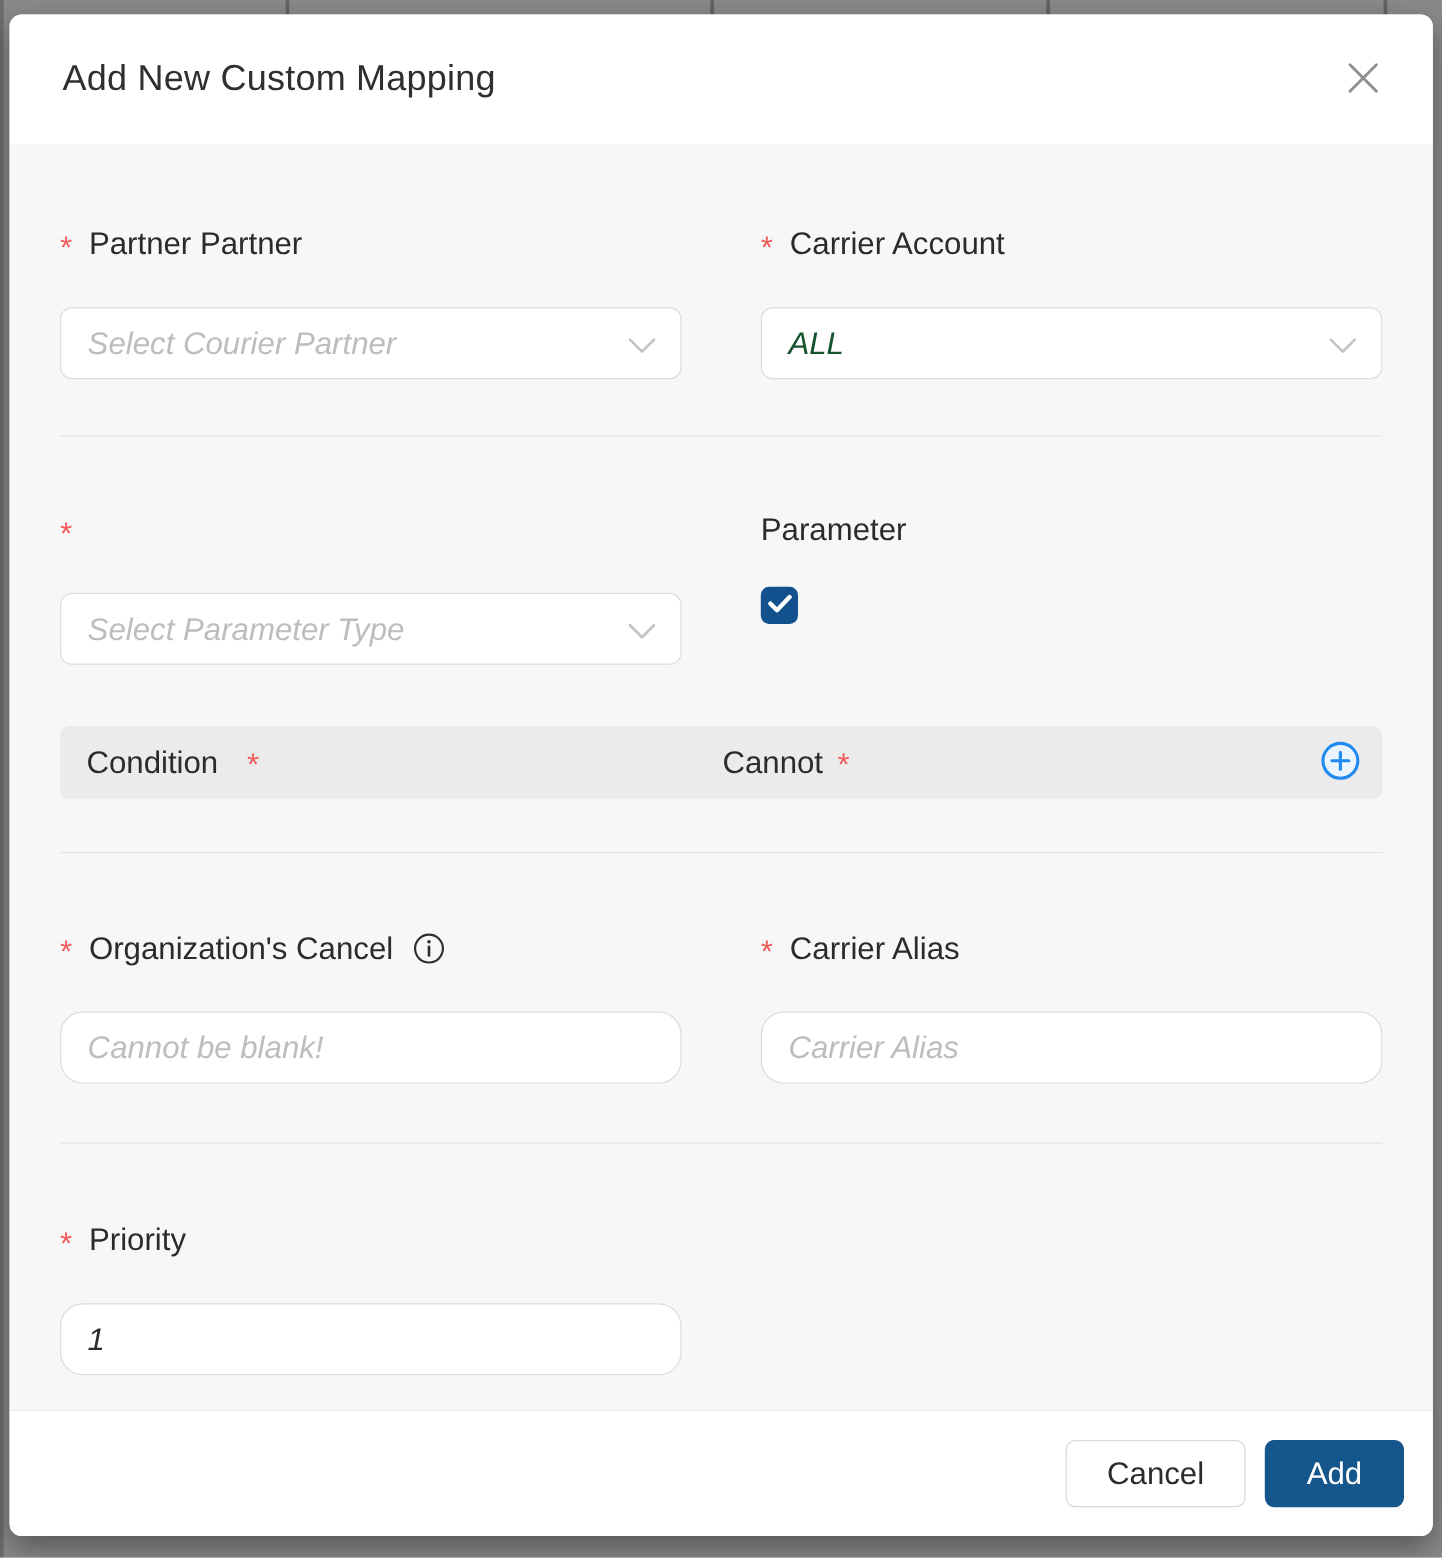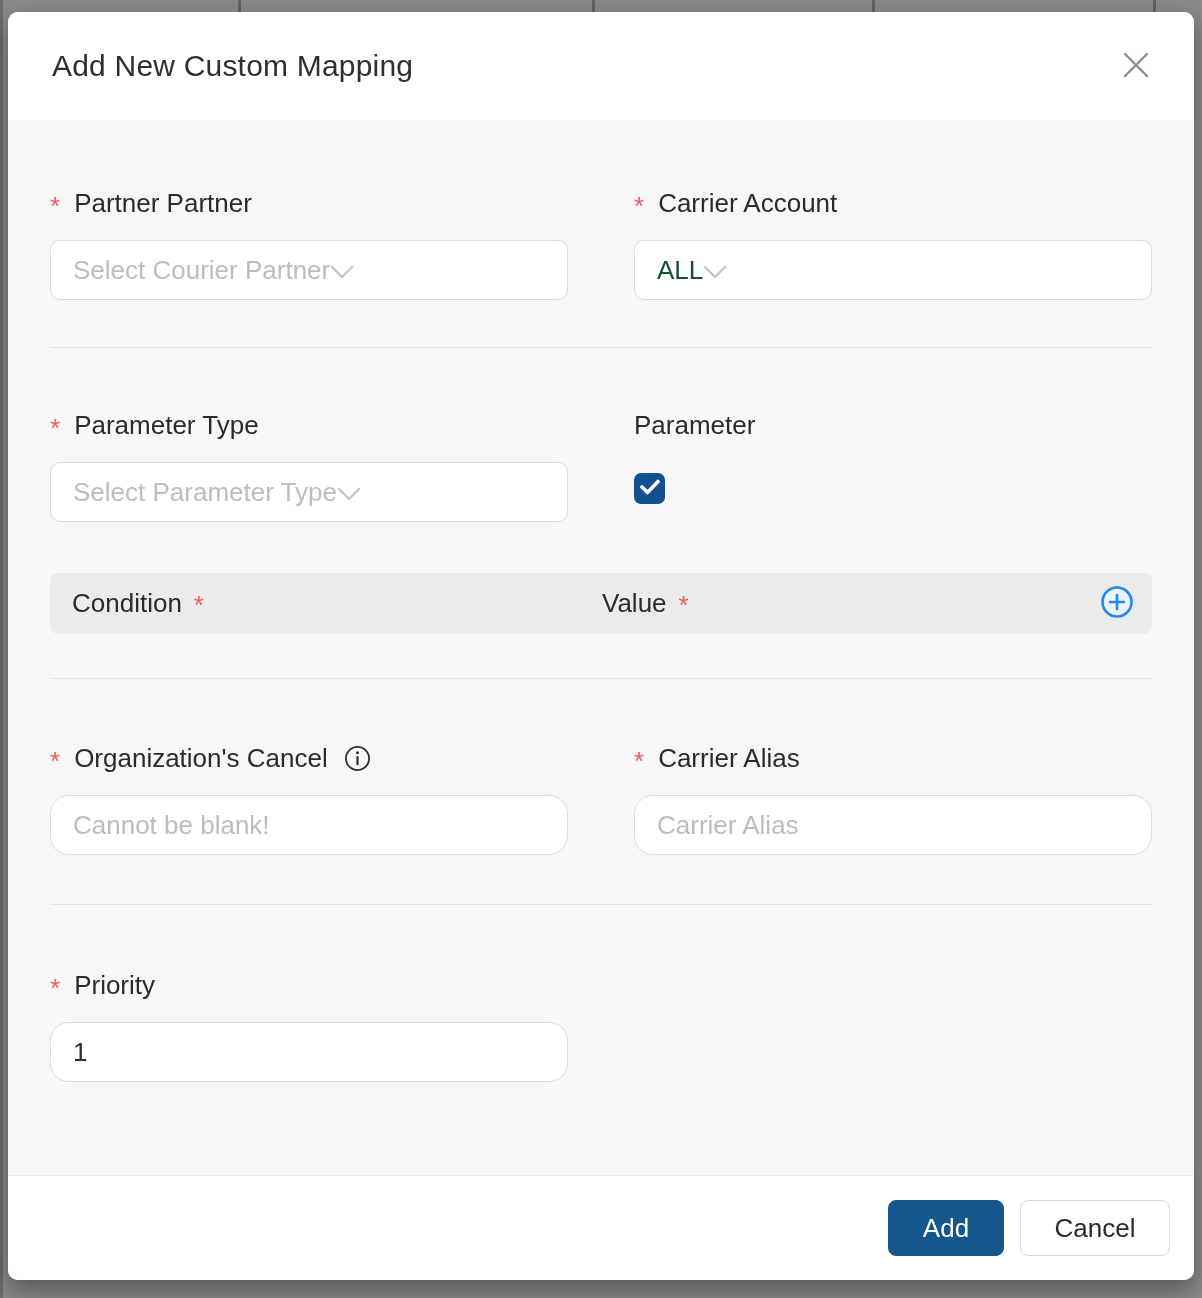--- a/index.html
+++ b/index.html
@@ -37,46 +37,47 @@
   .two-col { display: grid; grid-template-columns: 518px 518px; column-gap: 66px; }
 
   .field-label {
     height: 34px; line-height: 34px; font-size: 26px; color: #2b2b2b;
     display: flex; align-items: center; gap: 6px;
   }
   .req { color: #f15b5b; margin-right: 8px; font-size: 26px; position: relative; top: 3px; }
   .info-wrap { margin-left: 10px; display: inline-flex; align-items: center; }
 
   .select-box, .text-input {
-    margin-top: 20px; height: 60px; width: 100%;
+    margin-top: 36px; height: 60px; width: 100%;
     background: #ffffff; border: 1px solid #dcdcdc; border-radius: 10px;
     font-size: 26px; color: #2b2b2b;
-    display: flex; align-items: center; 
+    display: flex; align-items: center; justify-content: space-between;
     padding: 0 20px 0 22px;
+    font-style: italic;
   }
   .text-input { display: block; padding: 0 22px; outline: none; font-family: "Liberation Sans", "DejaVu Sans", sans-serif; border-radius: 19px; }
   .text-input::placeholder { color: #bdbdbd; opacity: 1; }
   .select-placeholder { color: #bdbdbd; }
   .select-value { color: #14532d; }
 
   .sec-1 { margin-top: 66px; }
   .divider { border: none; border-top: 1px solid #e3e3e3; height: 0; }
   .div-1 { margin-top: 47px; }
   .sec-2 { margin-top: 60px; }
   .checkbox {
     margin-top: 31px; width: 31px; height: 31px; border-radius: 7px;
     background: #13518e; display: flex; align-items: center; justify-content: center;
     cursor: pointer; border: none;
   }
   .condition-bar {
     margin-top: 51px; height: 61px; background: #ebebeb; border-radius: 8px;
     display: flex; align-items: center; padding: 0 18px 0 22px;
     font-size: 26px;
   }
-  .cond-col { width: 530px; display: flex; align-items: center; }
+  .cond-col { width: 530px; display: flex; align-items: center; gap: 12px; }
   .val-col { flex: 1 1 auto; display: flex; align-items: center; }
   .bar-req { color: #f15b5b; margin-left: 12px; position: relative; top: 2px; }
   .plus-btn { background: none; border: none; display: flex; align-items: center; cursor: pointer; padding: 0; }
   .div-2 { margin-top: 44px; }
   .sec-3 { margin-top: 62px; }
   .div-3 { margin-top: 49px; }
   .sec-4 { margin-top: 63px; }
 
   .modal-footer {
     flex: 0 0 auto; height: 105px; background: #ffffff;
@@ -146,21 +147,20 @@
         </div>
       </div>
     </div>
 
     <hr class="divider div-1">
 
     <div class="two-col sec-2">
       <div>
         <div class="field-label">
           <span class="req">*</span>
-          <span>Parameter Type</span>
         </div>
         <div class="select-box">
           <span class="select-placeholder">Select Parameter Type</span>
           <span>
             <svg width="24" height="14" viewBox="0 0 24 14">
                 <polyline points="2,2 12,12 22,2" fill="none" stroke="#c3c3c3" stroke-width="2.2" stroke-linecap="round" stroke-linejoin="round"></polyline>
               </svg>
           </span>
         </div>
       </div>
@@ -177,21 +177,21 @@
         </button>
       </div>
     </div>
 
     <div class="condition-bar">
       <div class="cond-col">
         <span>Condition</span>
         <span class="bar-req">*</span>
       </div>
       <div class="val-col">
-        <span>Value</span>
+        <span>Cannot</span>
         <span class="bar-req">*</span>
       </div>
       <button class="plus-btn">
         <span>
           <svg width="34" height="34" viewBox="0 0 34 34">
             <circle cx="17" cy="17" r="14.5" fill="#eaf4fe" stroke="#208af0" stroke-width="2.6"></circle>
             <line x1="10" y1="17" x2="24" y2="17" stroke="#208af0" stroke-width="2.6" stroke-linecap="round"></line>
             <line x1="17" y1="10" x2="17" y2="24" stroke="#208af0" stroke-width="2.6" stroke-linecap="round"></line>
           </svg>
         </span>
@@ -233,17 +233,17 @@
           <span>Priority</span>
         </div>
         <input class="text-input" type="text" value="1" style="">
       </div>
       <div></div>
     </div>
 
   </div>
 
   <div class="modal-footer">
+    <button class="btn btn-cancel">Cancel</button>
     <button class="btn btn-add">Add</button>
-    <button class="btn btn-cancel">Cancel</button>
   </div>
 
 </div>
 
 </body></html>

